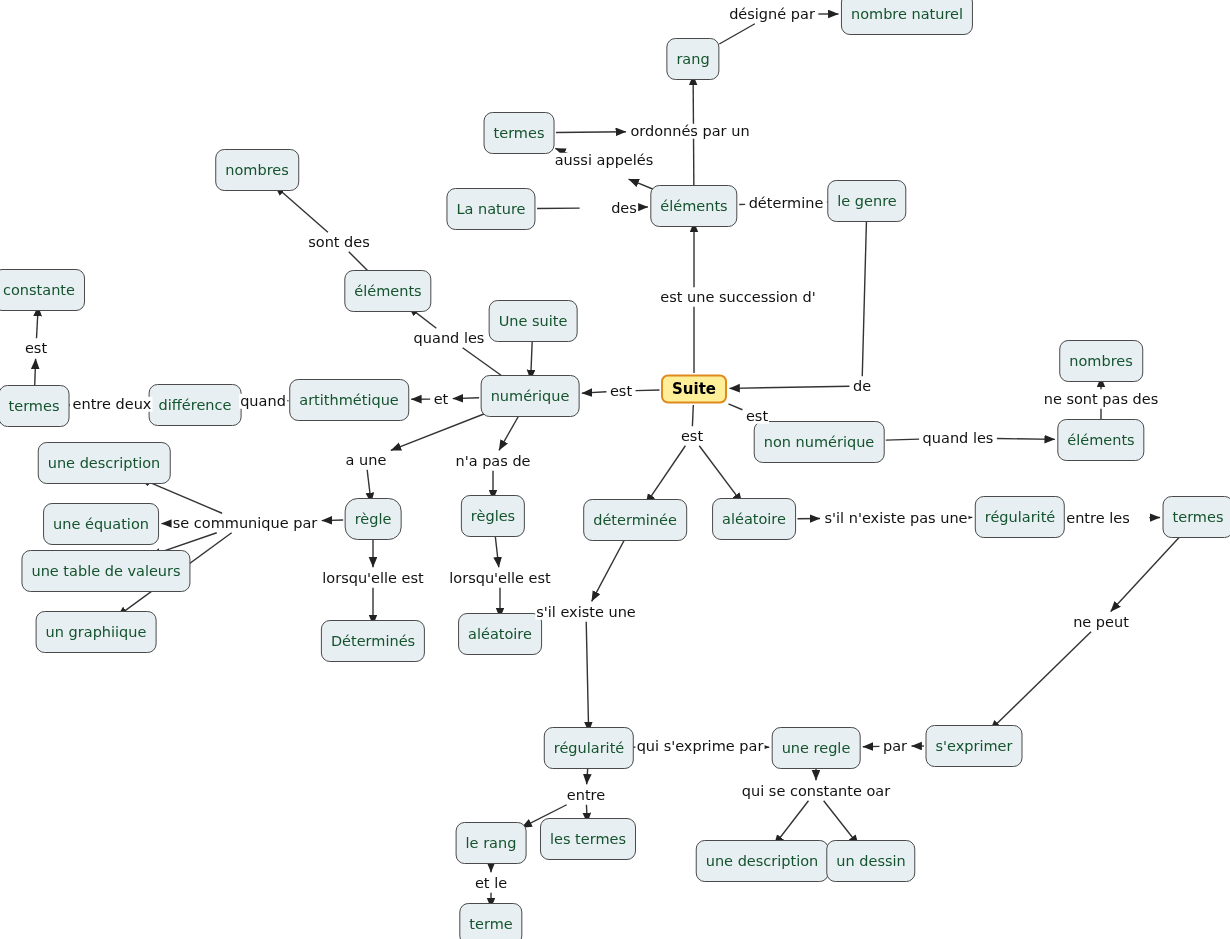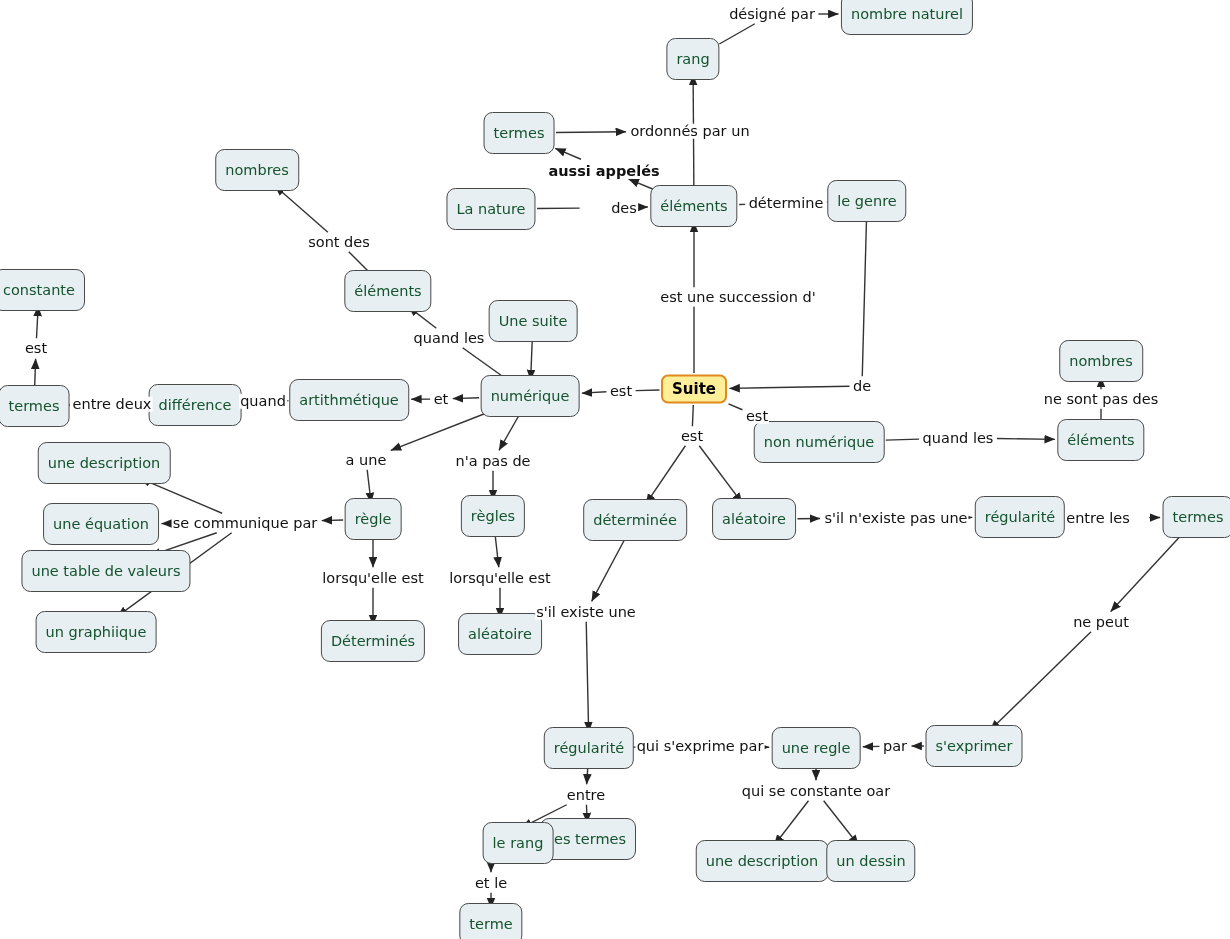--- a/index.html
+++ b/index.html
@@ -160,43 +160,43 @@
       <div class="node" style="left: 1101px; top: 361px;">nombres</div>
       <div class="node" style="left: 34px; top: 406px;">termes</div>
       <div class="node" style="left: 195px; top: 405px;">différence</div>
       <div class="node" style="left: 349px; top: 400px;">artithmétique</div>
       <div class="node" style="left: 530px; top: 396px;">numérique</div>
       <div class="node root" style="left: 694px; top: 389px;">Suite</div>
       <div class="node" style="left: 819px; top: 442px;">non numérique</div>
       <div class="node" style="left: 1101px; top: 440px;">éléments</div>
       <div class="node" style="left: 104px; top: 463px;">une description</div>
       <div class="node" style="left: 101px; top: 524px;">une équation</div>
-      <div class="node" style="left: 373px; top: 519px;">règle</div>
+      <div class="node" style="left: 373px; top: 519px; border-radius: 13px;">règle</div>
       <div class="node" style="left: 493px; top: 516px;">règles</div>
       <div class="node" style="left: 635px; top: 520px;">déterminée</div>
       <div class="node" style="left: 754px; top: 519px;">aléatoire</div>
       <div class="node" style="left: 1020px; top: 517px;">régularité</div>
       <div class="node" style="left: 1198px; top: 517px;">termes</div>
       <div class="node" style="left: 106px; top: 571px;">une table de valeurs</div>
       <div class="node" style="left: 96px; top: 632px;">un graphiique</div>
       <div class="node" style="left: 373px; top: 641px;">Déterminés</div>
       <div class="node" style="left: 500px; top: 634px;">aléatoire</div>
       <div class="node" style="left: 589px; top: 748px;">régularité</div>
       <div class="node" style="left: 816px; top: 748px;">une regle</div>
       <div class="node" style="left: 974px; top: 746px;">s'exprimer</div>
       <div class="node" style="left: 588px; top: 839px;">les termes</div>
-      <div class="node" style="left: 518px; top: 843px;">le rang</div>
+      <div class="node" style="left: 491px; top: 843px;">le rang</div>
       <div class="node" style="left: 762px; top: 861px;">une description</div>
       <div class="node" style="left: 871px; top: 861px;">un dessin</div>
       <div class="node" style="left: 491px; top: 924px;">terme</div>
     </div>
   <div id="labels-layer">
       <div class="elabel" style="left: 772px; top: 14px;">désigné par</div>
       <div class="elabel" style="left: 690px; top: 131px;">ordonnés par un</div>
-      <div class="elabel" style="left: 604px; top: 171px; font-weight: bold;">aussi appelés</div>
+      <div class="elabel" style="left: 604px; top: 160px;">aussi appelés</div>
       <div class="elabel" style="left: 624px; top: 208px; text-align: center;">des</div>
       <div class="elabel" style="left: 786px; top: 203px;">détermine</div>
       <div class="elabel" style="left: 339px; top: 242px;">sont des</div>
       <div class="elabel" style="left: 694px; top: 297px; margin-left: 44px;">est une succession d'</div>
       <div class="elabel" style="left: 449px; top: 338px;">quand les</div>
       <div class="elabel" style="left: 36px; top: 348px;">est</div>
       <div class="elabel" style="left: 1101px; top: 399px;">ne sont pas des</div>
       <div class="elabel" style="left: 112px; top: 404px;">entre deux</div>
       <div class="elabel" style="left: 263px; top: 401px;">quand</div>
       <div class="elabel" style="left: 441px; top: 399px;">et</div>

